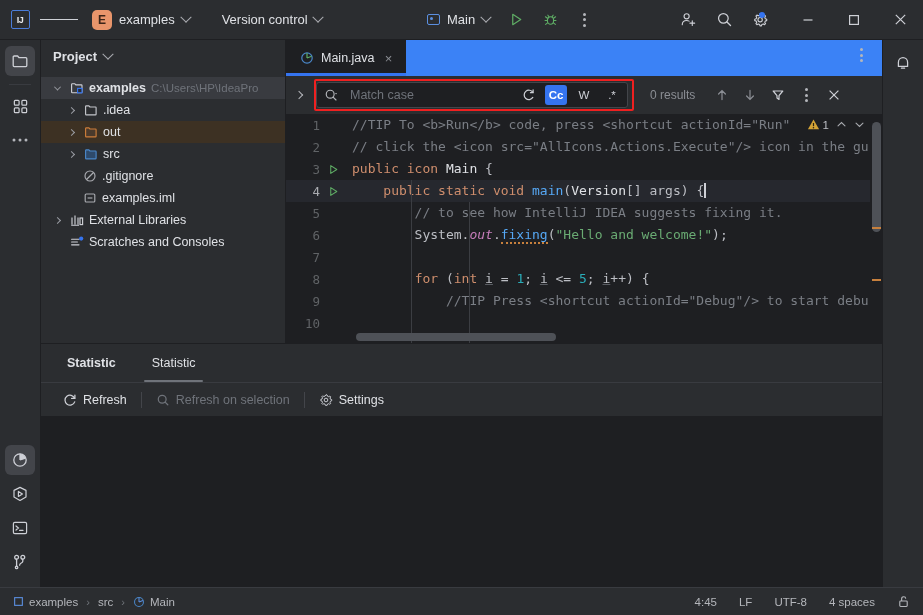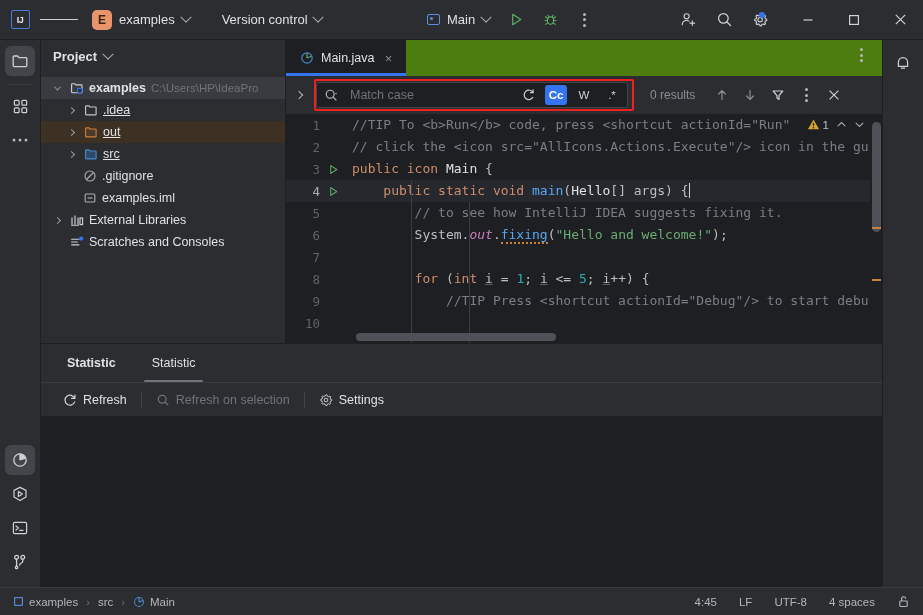--- a/index.html
+++ b/index.html
@@ -82,26 +82,26 @@
   .trow { height: 22px; display:flex; align-items:center; padding-left: 10px; gap: 5px; white-space:nowrap; }
   .trow.sel-soft { background:#393b40; }
   .trow.sel-out { background:#3d3123; }
   .tarrow { width: 13px; display:flex; align-items:center; justify-content:center; flex:0 0 13px; }
   .tarrow i { display:block; width:5px; height:5px; border-right:1.3px solid #9a9da3; border-bottom:1.3px solid #9a9da3; transform: rotate(-45deg); }
   .tarrow i.down { transform: rotate(45deg) translate(-1px,-1px); }
   .ticon { width:15px; flex:0 0 15px; display:flex; align-items:center; justify-content:center; }
   .tlabel { color:#dfe1e5; }
   .tlabel.bold { font-weight: bold; }
   .tpath { color:#6f737a; font-size: 11.5px; overflow:hidden; text-overflow:clip; }
-  .indent1 { padding-left: 24px; text-decoration: underline; }
+  .indent1 { padding-left: 24px; }
   .indent2 { padding-left: 41px; }
 
   
   .editor-area { flex:1 1 auto; display:flex; flex-direction:column; min-width:0; background:#1e1f22; position:relative; }
-  .tabbar { height: 36px; flex:0 0 36px; display:flex; align-items:flex-start; background:#4d7c0f; position:relative; }
+  .tabbar { height: 36px; flex:0 0 36px; display:flex; align-items:flex-start; background:#3b82f6; position:relative; }
   .tab { height:36px; display:flex; align-items:center; gap:7px; padding: 0 10px 0 14px; font-size:12.5px; position:relative; background:#1e1f22; }
   .tab-underline { position:absolute; left:0; right:0; bottom:0; height:3px; background:#3574f0; }
   .tab-close { width:14px; height:14px; display:flex; align-items:center; justify-content:center; color:#8b8e94; font-size:13px; }
   .tabbar-right { margin-left:auto; display:flex; align-items:center; padding-right: 6px; }
 
   
   .findbar { height: 38px; flex:0 0 38px; background:#2b2d30; display:flex; align-items:center; padding-left: 2px; position:relative; }
   .find-expand { width:22px; height:38px; display:flex; align-items:center; justify-content:center; }
   .find-expand i { width:6px; height:6px; border-right:1.4px solid #b4b6bb; border-top:1.4px solid #b4b6bb; transform: rotate(45deg); display:block; }
   .find-highlight {
@@ -570,21 +570,21 @@
                   </div>
               </div>
 
               <div class="code-col">
                 <div class="indent-guide" style="left:63px; top:66px; height:176px;"></div>
                 <div class="indent-guide" style="left:121px; top:88px; height:154px;"></div>
 
                 <div class="cline"><span class="c-com">//TIP To &lt;b&gt;Run&lt;/b&gt; code, press &lt;shortcut actionId="Run"</span></div>
                 <div class="cline"><span class="c-com">// click the &lt;icon src="AllIcons.Actions.Execute"/&gt; icon in the gu</span></div>
                 <div class="cline"><span class="c-kw">public icon </span><span class="c-cls">Main </span><span class="c-txt">{</span></div>
-                <div class="cline cur"><span class="c-txt">    </span><span class="c-kw">public static void </span><span class="c-mth">main</span><span class="c-txt">(</span><span class="c-cls">Hello</span><span class="c-txt">[] args) {</span><span class="caret"></span></div>
+                <div class="cline cur"><span class="c-txt">    </span><span class="c-kw">public static void </span><span class="c-mth">main</span><span class="c-txt">(</span><span class="c-cls">Version</span><span class="c-txt">[] args) {</span><span class="caret"></span></div>
                 <div class="cline"><span class="c-com">        // to see how IntelliJ IDEA suggests fixing it.</span></div>
                 <div class="cline"><span class="c-txt">        System.</span><span class="c-fld">out</span><span class="c-txt">.</span><span class="c-mth typo">fixing</span><span class="c-txt">(</span><span class="c-str">"Hello and welcome!"</span><span class="c-txt">);</span></div>
                 <div class="cline"><span class="c-txt"> </span></div>
                 <div class="cline"><span class="c-txt">        </span><span class="c-kw">for </span><span class="c-txt">(</span><span class="c-kw">int </span><span class="c-txt undl">i</span><span class="c-txt"> = </span><span class="c-num">1</span><span class="c-txt">; </span><span class="c-txt undl">i</span><span class="c-txt"> &lt;= </span><span class="c-num">5</span><span class="c-txt">; </span><span class="c-txt undl">i</span><span class="c-txt">++) {</span></div>
                 <div class="cline"><span class="c-com">            //TIP Press &lt;shortcut actionId="Debug"/&gt; to start debu</span></div>
               </div>
 
             </div>
 
             <div class="marker-bar">

